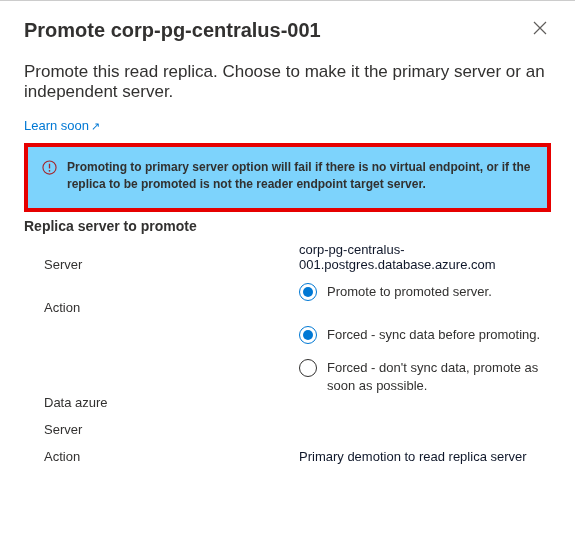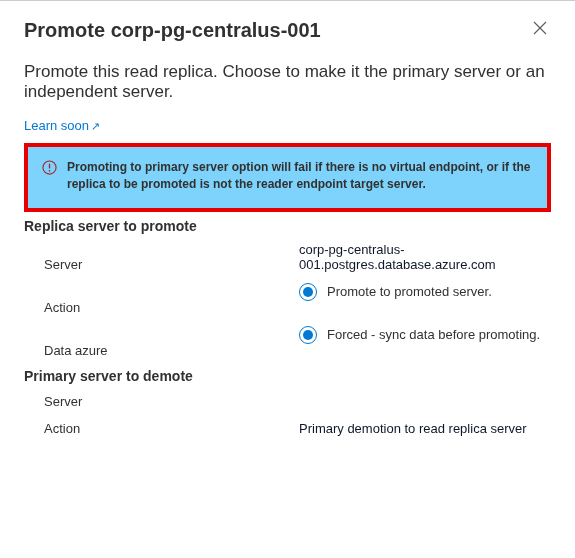--- a/index.html
+++ b/index.html
@@ -174,24 +174,27 @@
     </div>
   </div>
 
   <div class="row">
     <div class="label">Data azure</div>
     <div class="options">
       <div class="option">
         <div class="radio selected"></div>
         <div class="option-text">Forced - sync data before promoting.</div>
       </div>
+      <div class="option">
+        <div class="radio"></div>
+        <div class="option-text">Forced - don't sync data, promote as soon as possible.</div>
+      </div>
     </div>
   </div>
 
-  <div class="section-title">Primary server to demote</div>
 
   <div class="row">
     <div class="label">Server</div>
   </div>
 
   <div class="row">
     <div class="label">Action</div>
     <div class="value">Primary demotion to read replica server</div>
   </div>
 

